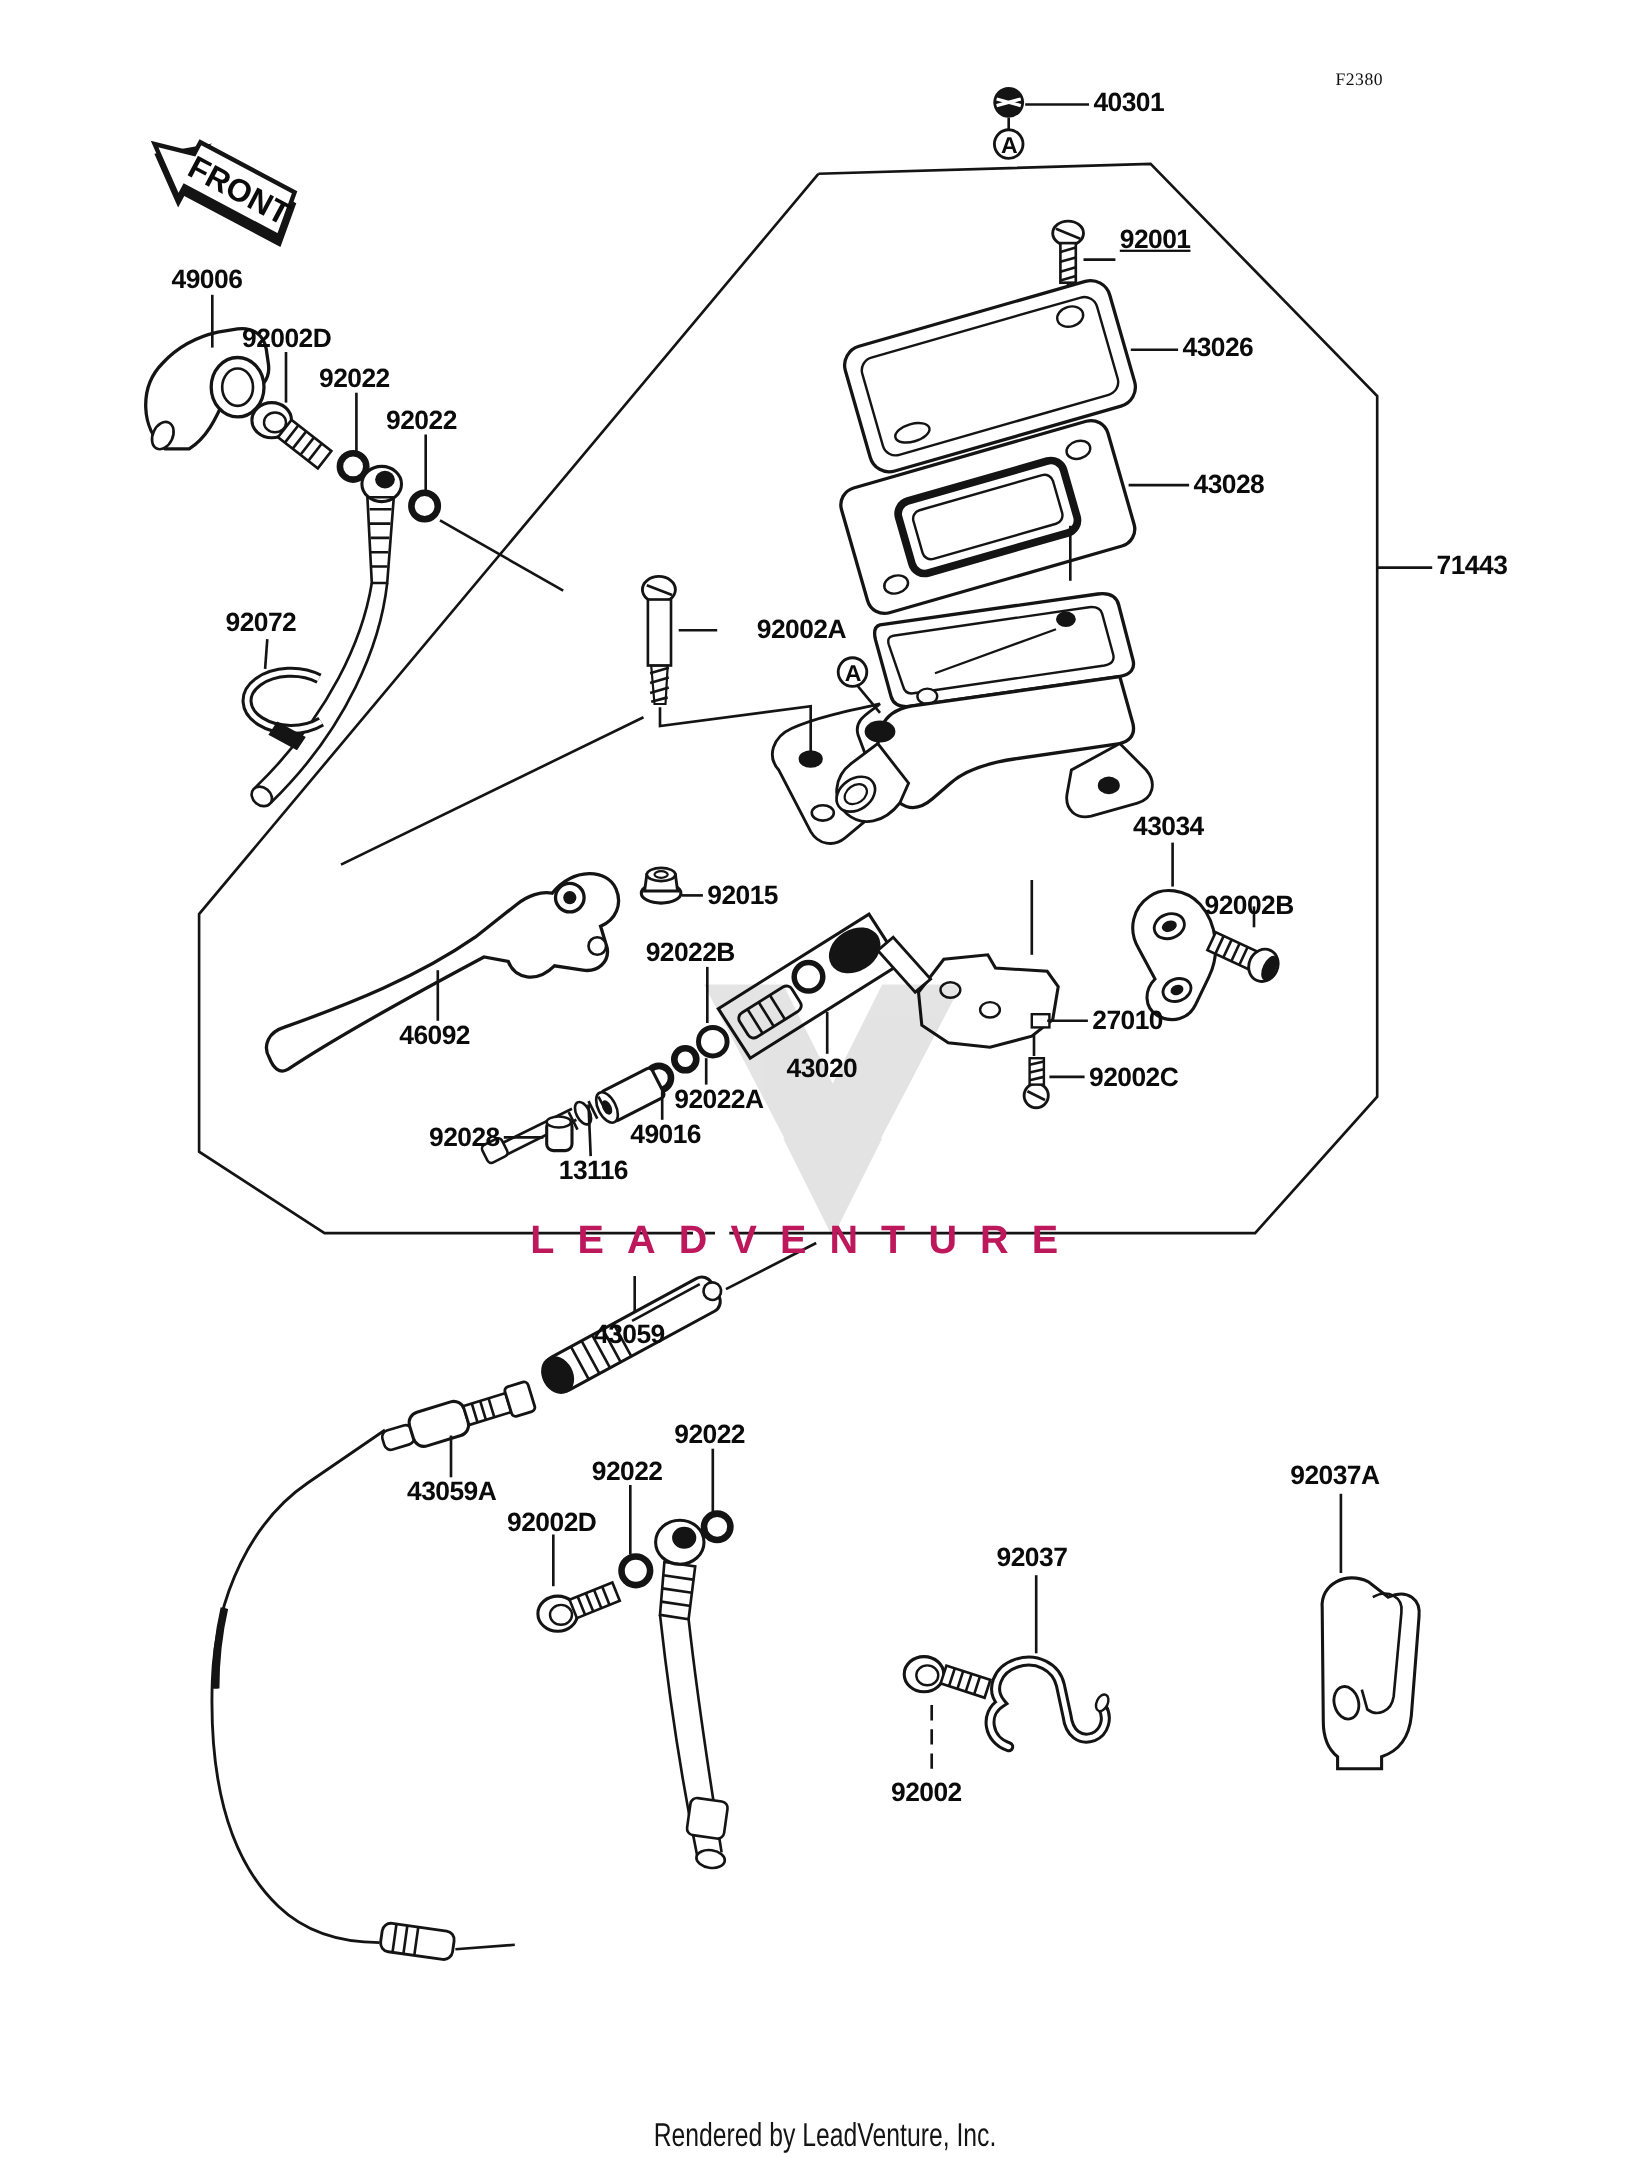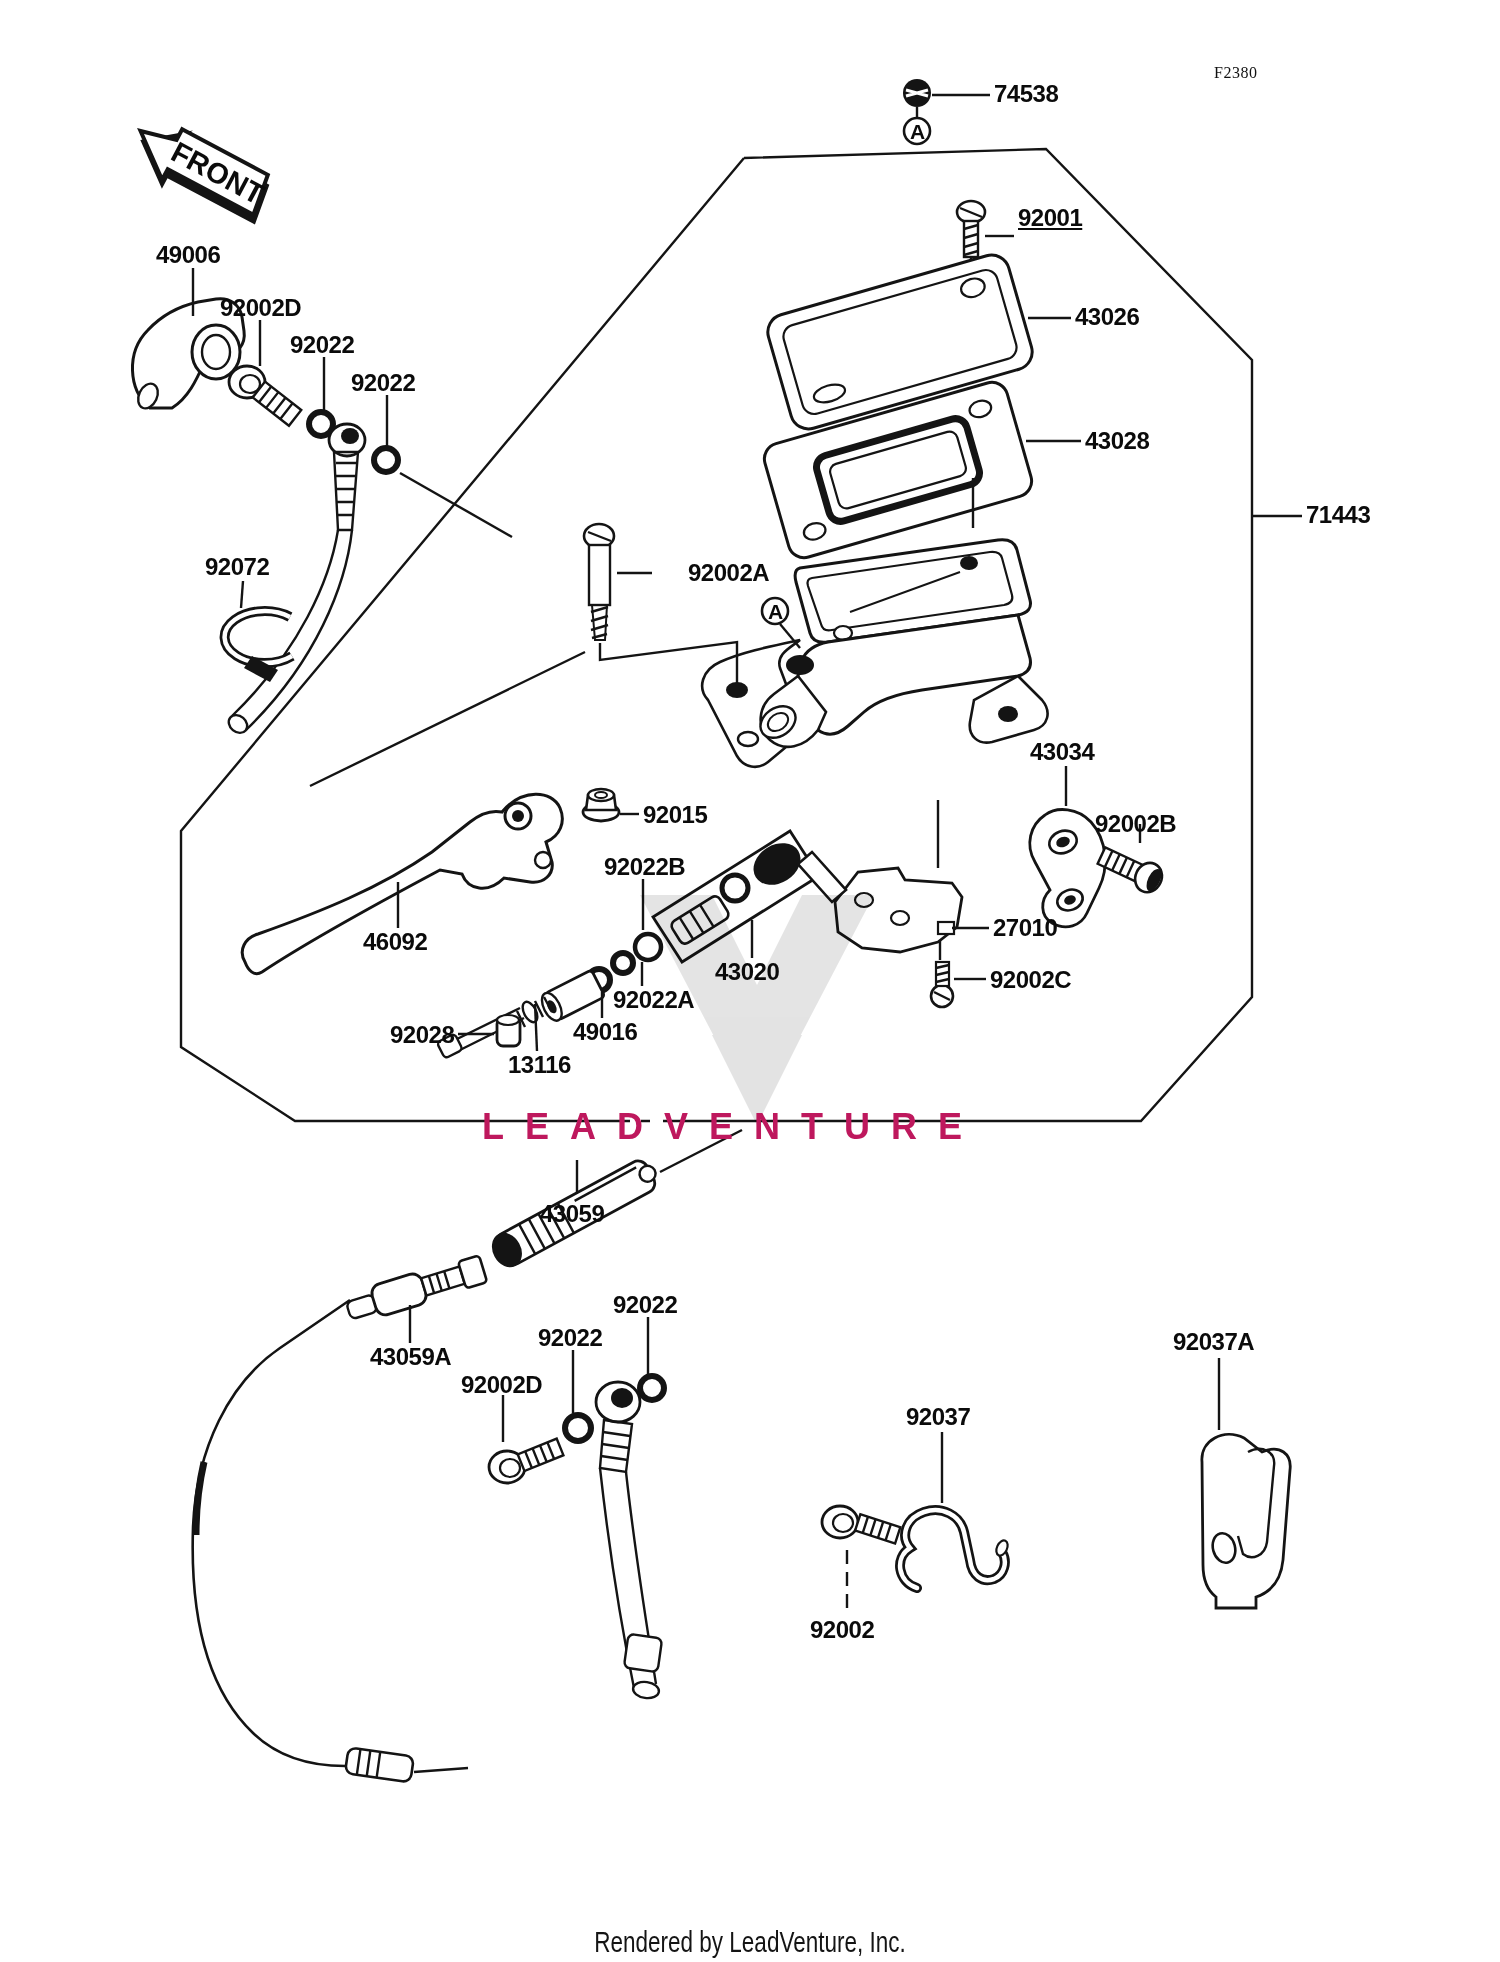--- a/index.html
+++ b/index.html
@@ -328,35 +328,35 @@
 
     <g opacity="0.105">
       <path fill="#000" d="M640,895 L712,895 L757,985 L802,895 L874,895 L771,1092 L743,1092 Z"></path>
       <path fill="#000" d="M712,1035 L757,1125 L802,1035 L771,1035 L757,1064 L743,1035 Z"></path>
     </g>
   </svg>
 
   <div id="diagram-code">F2380</div>
 
   <div id="labels-layer">
-      <div class="part-label" style="left: 994px; top: 82px;">74538</div>
+      <div class="part-label" style="left: 994px; top: 82px;">40301</div>
       <div class="part-label" style="left: 1018px; top: 206px; text-decoration: underline;">92001</div>
       <div class="part-label" style="left: 1075px; top: 305px;">43026</div>
       <div class="part-label" style="left: 1085px; top: 429px;">43028</div>
       <div class="part-label" style="left: 1306px; top: 503px;">71443</div>
       <div class="part-label" style="left: 156px; top: 243px;">49006</div>
       <div class="part-label" style="left: 220px; top: 296px;">92002D</div>
       <div class="part-label" style="left: 290px; top: 333px;">92022</div>
       <div class="part-label" style="left: 351px; top: 371px;">92022</div>
       <div class="part-label" style="left: 205px; top: 555px;">92072</div>
       <div class="part-label" style="left: 656px; top: 561px; margin-left: 32px;">92002A</div>
       <div class="part-label" style="left: 643px; top: 803px;">92015</div>
       <div class="part-label" style="left: 1030px; top: 740px;">43034</div>
       <div class="part-label" style="left: 1095px; top: 800px; margin-top: 12px;">92002B</div>
-      <div class="part-label" style="left: 604px; top: 855px;">92022B</div>
+      <div class="part-label" style="left: 587px; top: 855px;">92022B</div>
       <div class="part-label" style="left: 363px; top: 930px;">46092</div>
       <div class="part-label" style="left: 993px; top: 916px;">27010</div>
       <div class="part-label" style="left: 715px; top: 960px;">43020</div>
       <div class="part-label" style="left: 990px; top: 968px;">92002C</div>
       <div class="part-label" style="left: 613px; top: 988px;">92022A</div>
       <div class="part-label" style="left: 573px; top: 1020px;">49016</div>
       <div class="part-label" style="left: 390px; top: 1023px;">92028</div>
       <div class="part-label" style="left: 508px; top: 1053px;">13116</div>
       <div class="part-label" style="left: 540px; top: 1202px;">43059</div>
       <div class="part-label" style="left: 370px; top: 1345px;">43059A</div>

